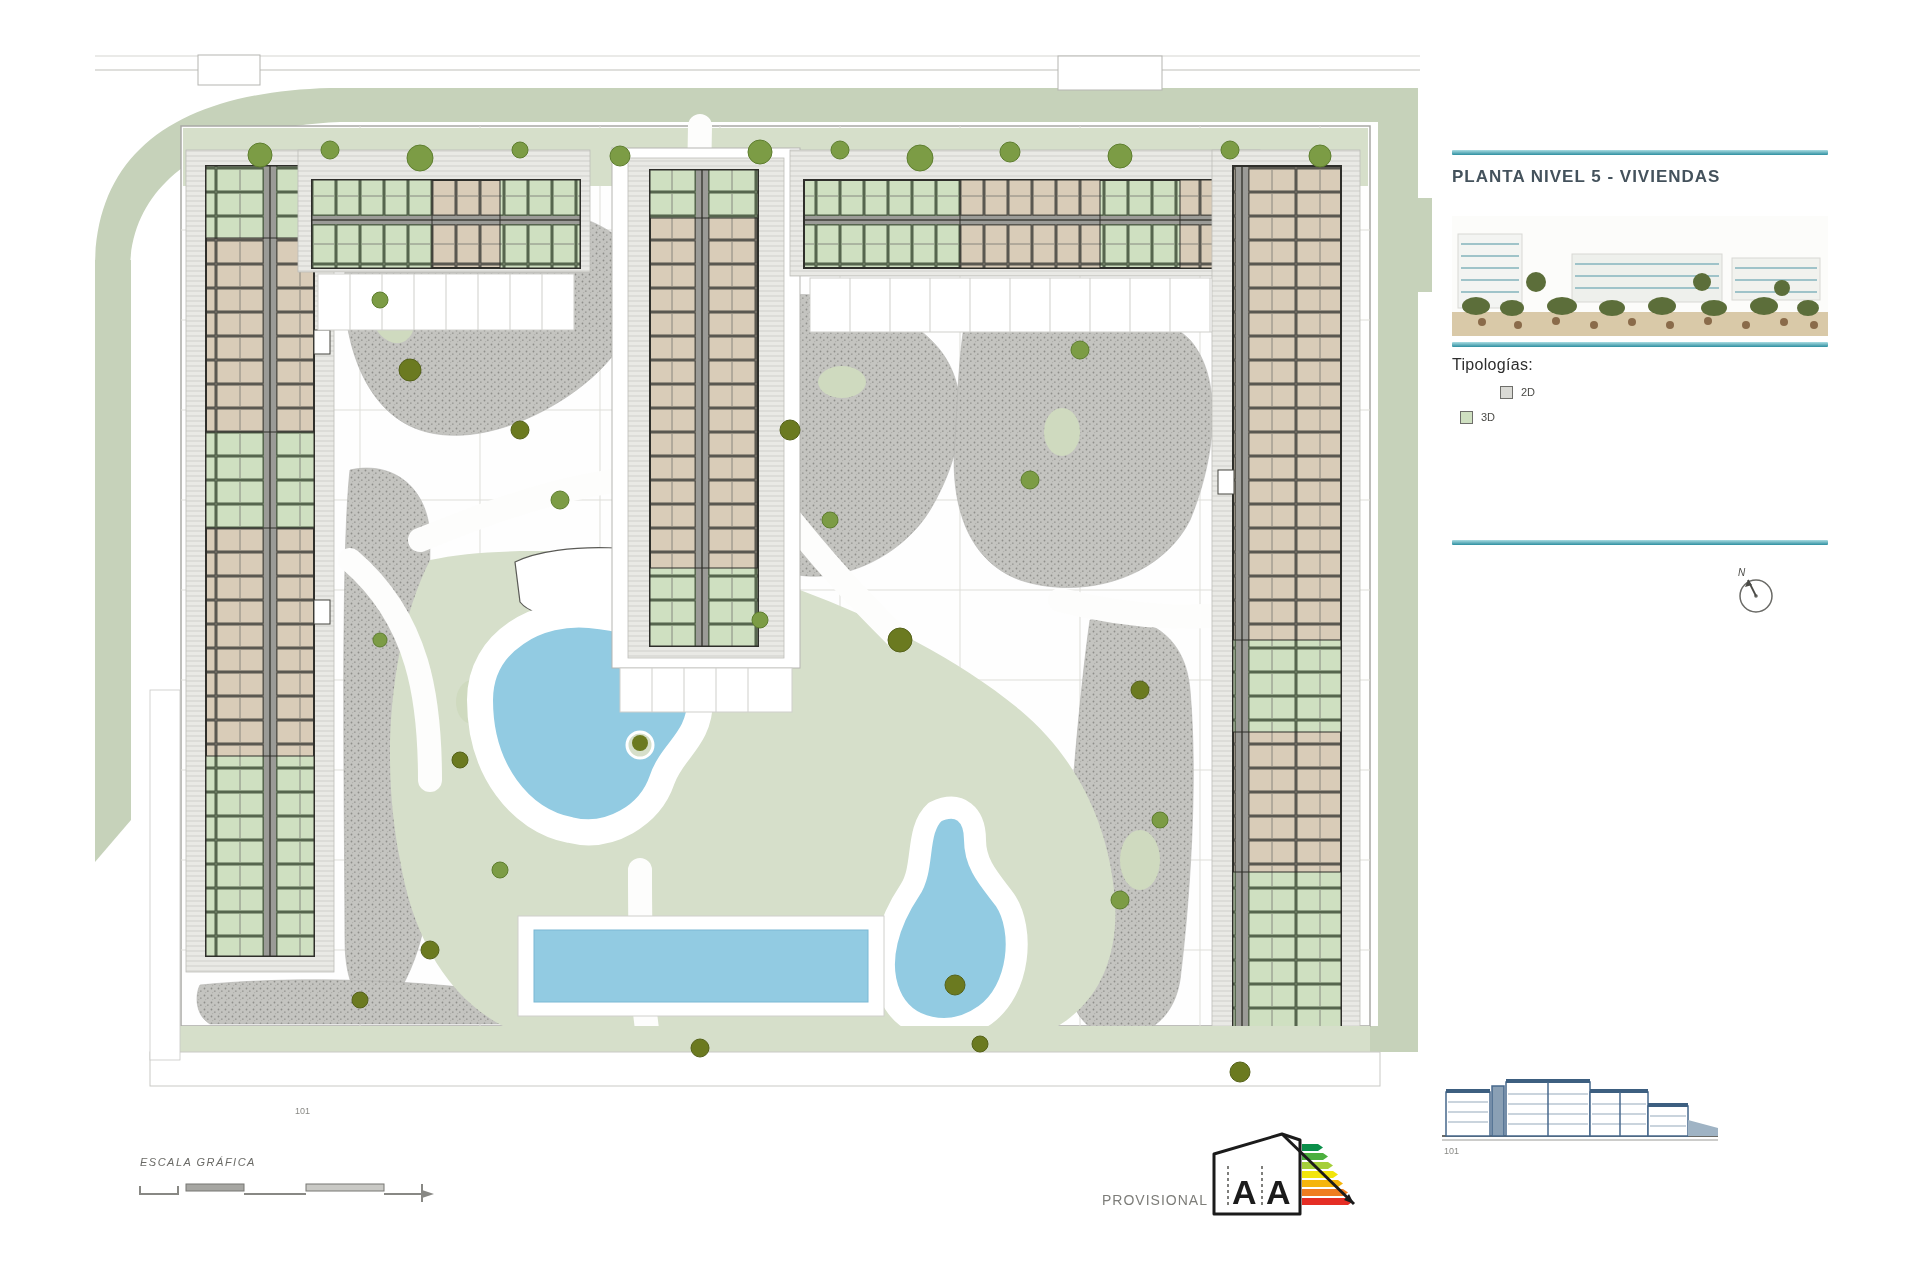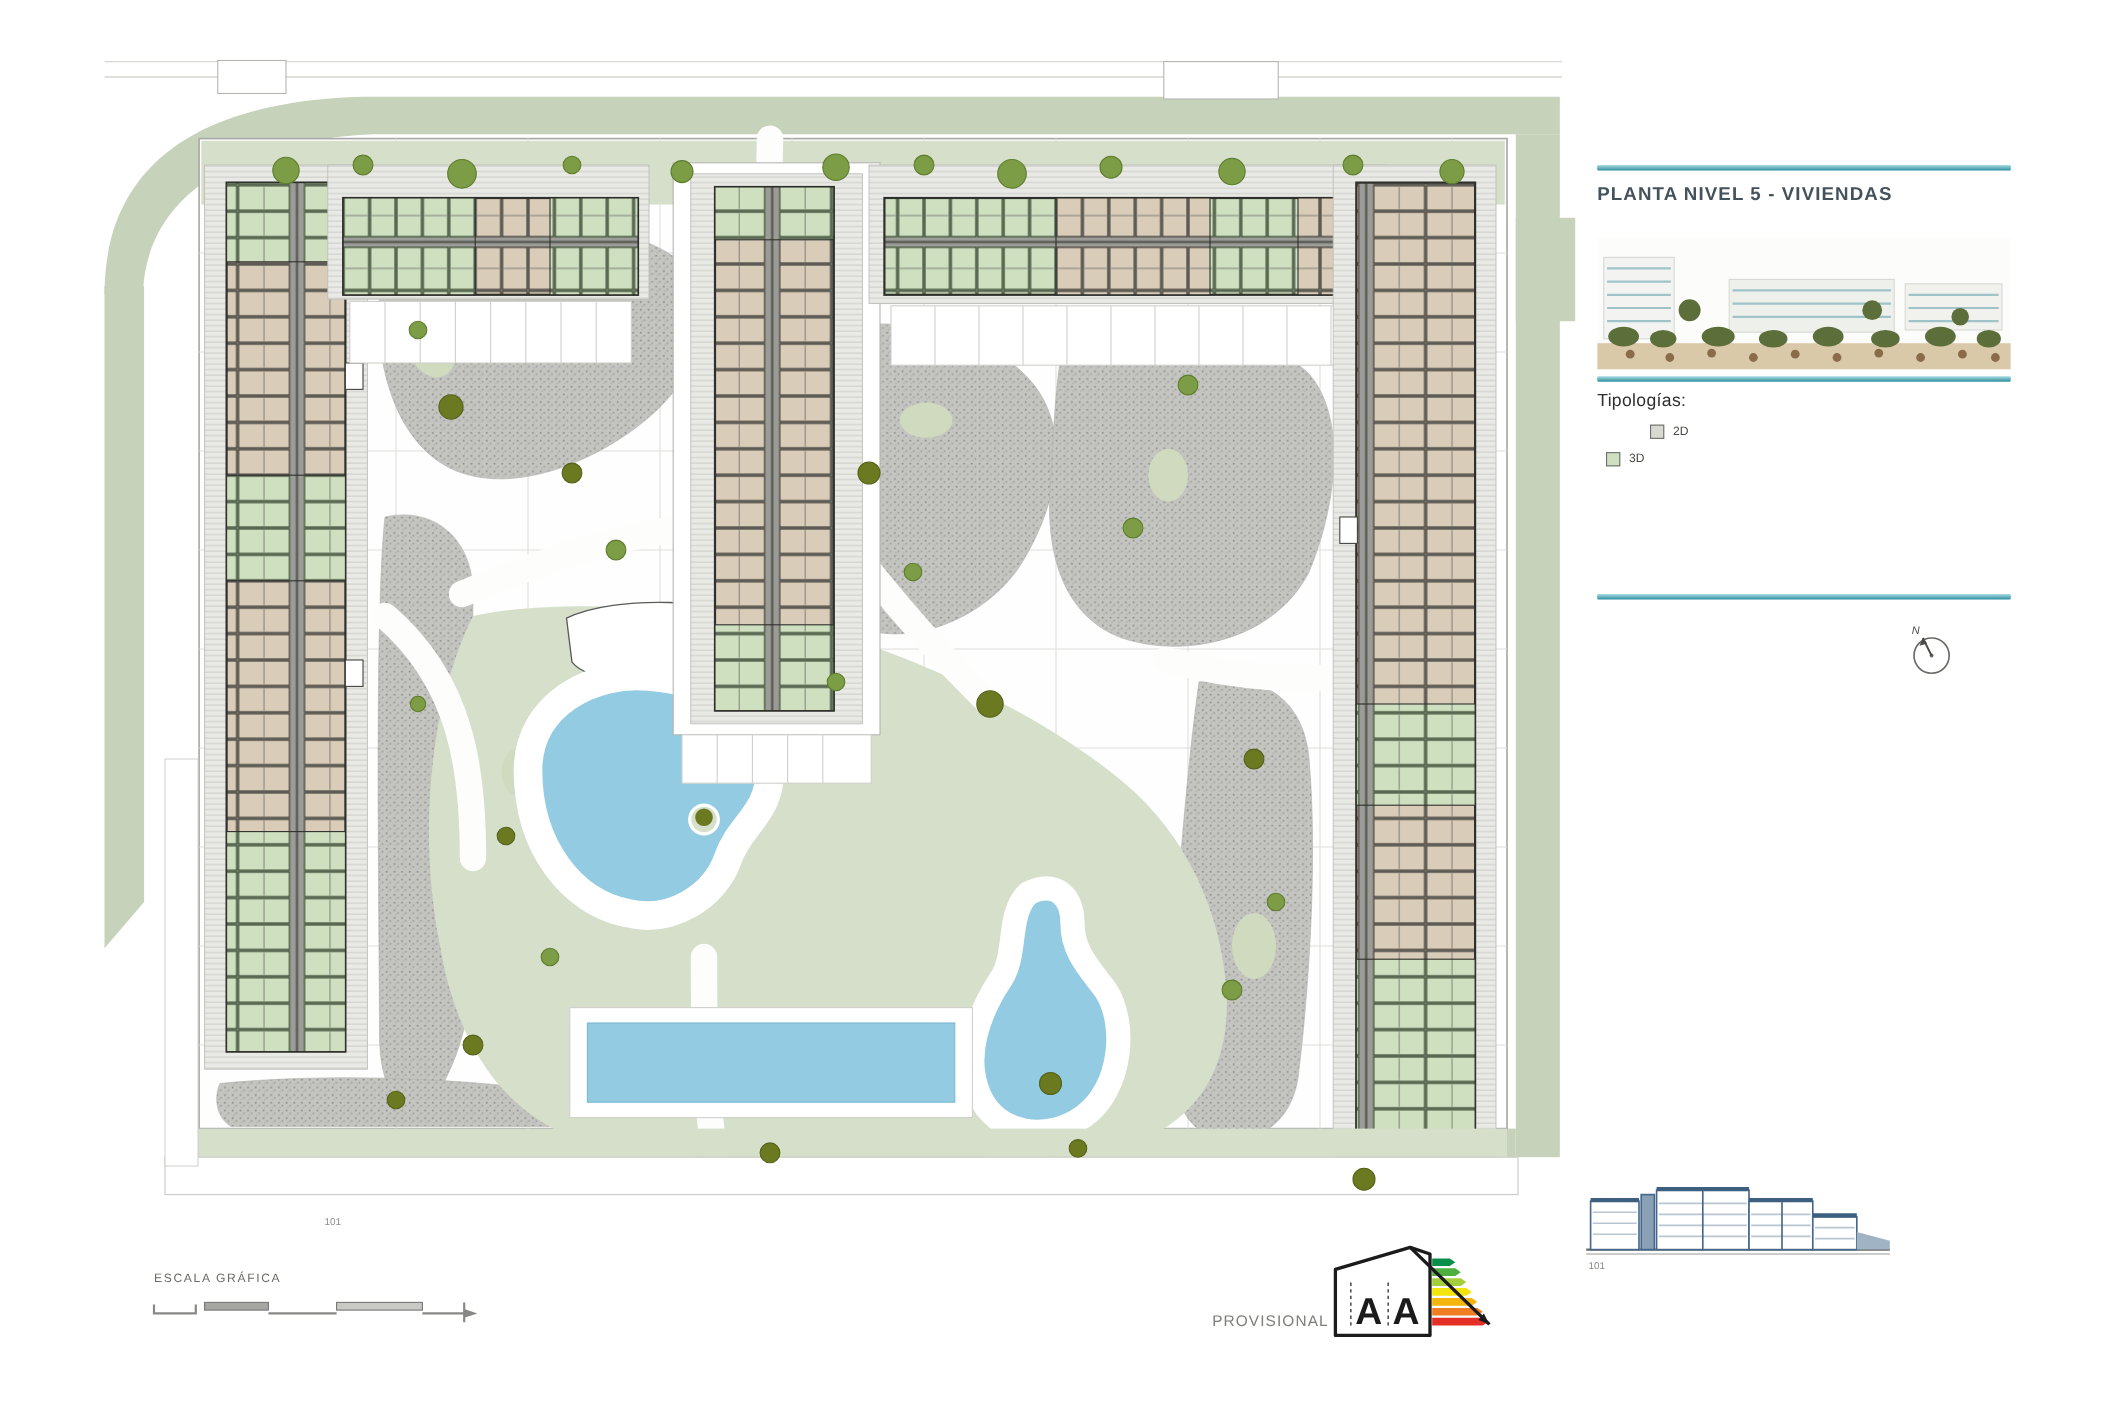--- a/index.html
+++ b/index.html
@@ -346,21 +346,21 @@
 <div class="abs rule" style="left:1452px;top:540px;width:376px;"></div>
 
 <svg class="abs" style="left:1726px;top:564px" width="62" height="62" viewBox="0 0 62 62">
   <circle cx="30" cy="32" r="16" fill="none" stroke="#6a6a66" stroke-width="1.5"></circle>
   <circle cx="30" cy="32" r="1.8" fill="#6a6a66"></circle>
   <line x1="30" y1="32" x2="22" y2="16" stroke="#4a4a46" stroke-width="1.8"></line>
   <polygon points="22,16 19,23 26,21" fill="#4a4a46"></polygon>
   <text x="12" y="12" font-size="10" font-style="italic" fill="#4a4a46">N</text>
 </svg>
 
-<div class="abs small-label" style="left:140px;top:1156px;">ESCALA GRÁFICA</div>
+<div class="abs small-label" style="left:140px;top:1156px;font-style:italic;">ESCALA GRÁFICA</div>
 <svg class="abs" style="left:134px;top:1172px" width="310" height="36" viewBox="0 0 310 36">
   <path d="M6,14 L6,22 L44,22 L44,14" fill="none" stroke="#888884" stroke-width="2"></path>
   <rect x="52" y="12" width="58" height="7" fill="#a6a6a2" stroke="#777773" stroke-width="1"></rect>
   <line x1="110" y1="22" x2="172" y2="22" stroke="#888884" stroke-width="2"></line>
   <rect x="172" y="12" width="78" height="7" fill="#c9c9c5" stroke="#777773" stroke-width="1"></rect>
   <line x1="250" y1="22" x2="288" y2="22" stroke="#888884" stroke-width="2"></line>
   <line x1="288" y1="12" x2="288" y2="30" stroke="#888884" stroke-width="2"></line>
   <polygon points="288,18 300,22 288,26" fill="#888884"></polygon>
 </svg>
 

